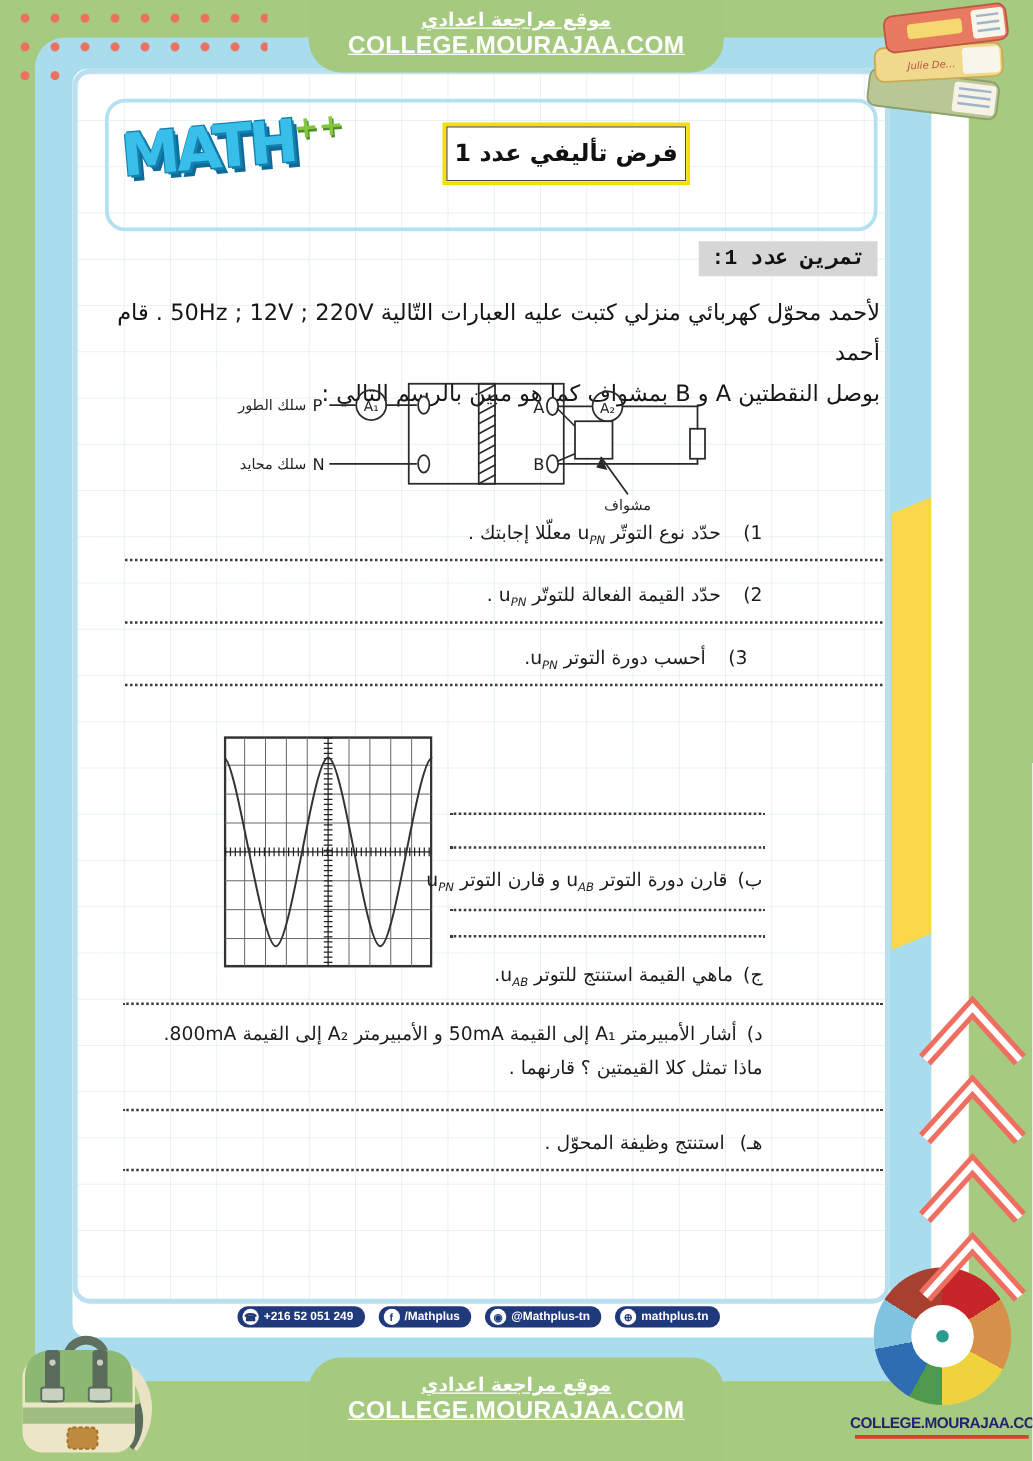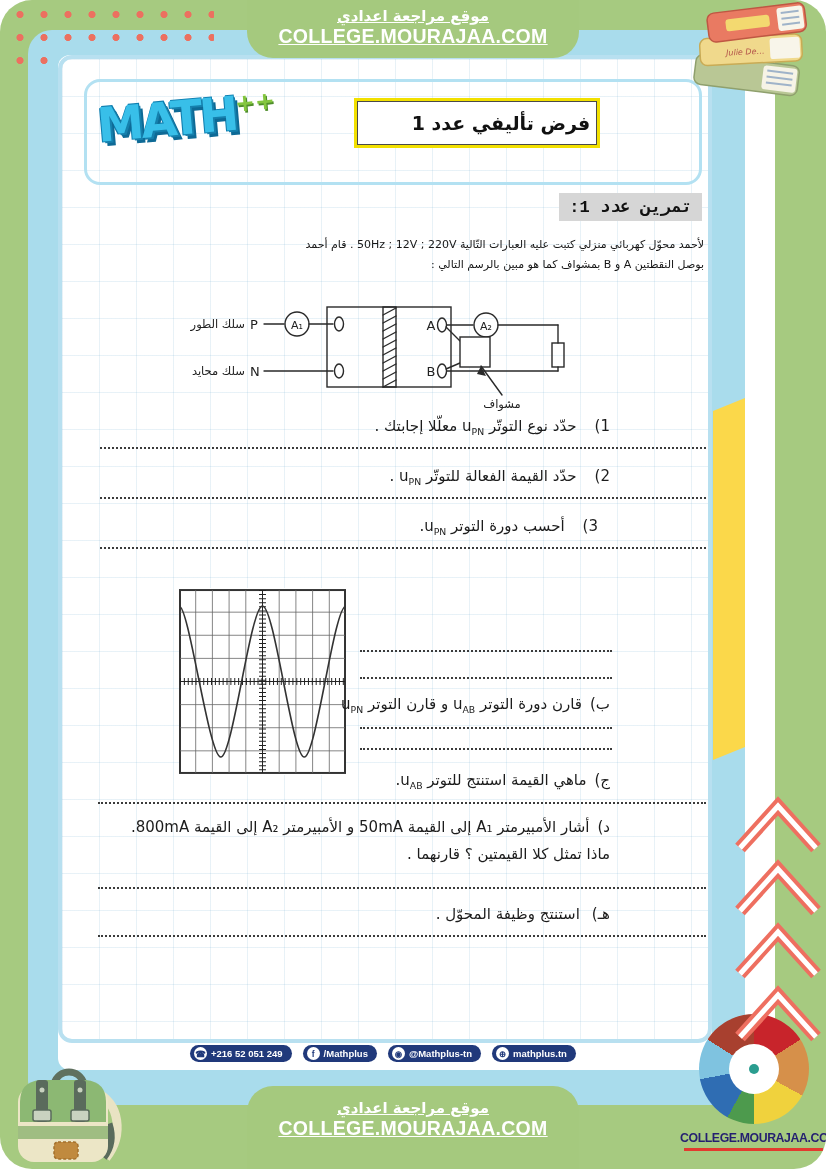--- a/index.html
+++ b/index.html
@@ -1,17 +1,17 @@
 <!DOCTYPE html>
 <html lang="ar"><head>
 <meta charset="utf-8">
 <style>
   html,body{margin:0;padding:0;}
   .page{position:relative;width:826px;height:1169px;background:#a6ca80;overflow:hidden;
-        font-family:"DejaVu Sans",sans-serif;border-radius:32px;}
+        font-family:"DejaVu Sans",sans-serif;}
   
   .dots{position:absolute;left:0;top:0;width:214px;height:64px;
         background-image:radial-gradient(circle,#ec7060 3.2px,transparent 3.9px);
         background-size:24px 23px;background-position:8px 3px;z-index:3;}
   
   .frame{position:absolute;left:28px;top:30px;width:717px;height:1075px;background:#a9dcec;border-radius:24px;z-index:1;}
   .inner{position:absolute;left:58px;top:55px;width:654px;height:1015px;background:#ffffff;border-radius:12px;z-index:2;}
   .white-stripe{position:absolute;left:745px;top:30px;width:30px;height:1075px;background:#ffffff;z-index:1;}
   .yellow-stripe{position:absolute;left:713px;top:393px;width:32px;height:372px;background:#fbd84a;z-index:4;
         clip-path:polygon(0 18px,100% 5px,100% calc(100% - 18px),0 calc(100% - 5px));}
@@ -21,30 +21,30 @@
          background-image:linear-gradient(to right,rgba(150,195,220,.22) 1px,transparent 1px),
                           linear-gradient(to bottom,rgba(150,195,220,.22) 1px,transparent 1px);
          background-size:37px 37px;}
   .hdrbox{position:absolute;left:22px;top:20px;width:612px;height:100px;border:3px solid #b3e1f2;border-radius:16px;}
   .logo{position:absolute;left:36px;top:30px;width:200px;height:80px;transform:rotate(-5deg);}
   .logo-math{font-weight:bold;font-size:47px;letter-spacing:-3px;color:#38bfe9;
         text-shadow:2px 2px 0 #1580ad,4px 5px 0 #0e6a96,1px -1px 0 #0f7fb0,-1px 1px 0 #0f7fb0;}
   .logo-plus{font-weight:bold;font-size:24px;color:#84c63f;vertical-align:18px;margin-right:-4px;
         text-shadow:1px 2px 0 #4e8d2a;}
   .titlebox{position:absolute;left:292px;top:39px;width:192px;height:44px;background:#fff;
-        border:3px solid #f2e000;box-shadow:inset 0 0 0 1px #4a4a4a;display:flex;align-items:center;justify-content:center;padding-left:48px;}
+        border:3px solid #f2e000;box-shadow:inset 0 0 0 1px #4a4a4a;display:flex;align-items:center;justify-content:center;}
   .titlebox span{font-weight:bold;font-size:19px;color:#111;direction:rtl;}
   .ar{direction:rtl;font-family:Liberation Mono, monospace;}
   .ex-head{position:absolute;right:6px;top:134px;background:#d6d6d6;padding:3px 10px 4px 10px;
         font-weight:bold;font-size:17px;color:#111;}
   .intro{position:absolute;right:4px;top:176px;width:612px;direction:rtl;text-align:right;
-        font-size:11px;line-height:1.8;color:#161616;}
+        font-size:18px;line-height:1.8;color:#161616;}
   .q{position:absolute;direction:rtl;white-space:nowrap;font-size:15px;color:#1c1c1c;}
   .q .qnum{margin-left:18px;}
-  .q sub{font-size:.62em;}
+  .q sub{font-size:.62em;font-style:italic;}
   .dl{position:absolute;height:0;border-bottom:2.4px dotted #3b3b3b;}
   .circuit{position:absolute;left:88px;top:240px;}
   .scope{position:absolute;left:117px;top:529px;background:#fff;}
   
   .pill{position:absolute;left:247px;width:332px;background:#a5c97e;z-index:6;text-align:center;color:#fff;}
   .pill.top{top:0;height:58px;border-radius:0 0 26px 26px;}
   .pill.bottom{top:1086px;height:83px;border-radius:26px 26px 0 0;}
   .pill .l1{display:block;font-weight:bold;font-size:15px;text-decoration:underline;direction:rtl;}
   .pill.top .l1{margin-top:7px;}
   .pill.bottom .l1{margin-top:13px;}

